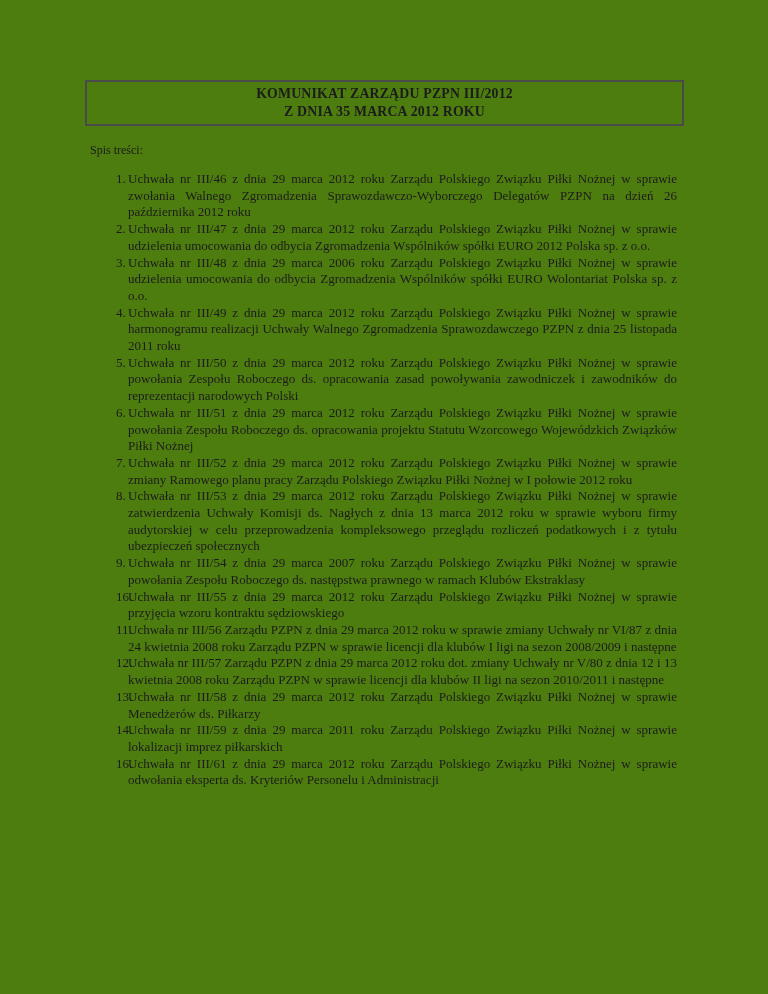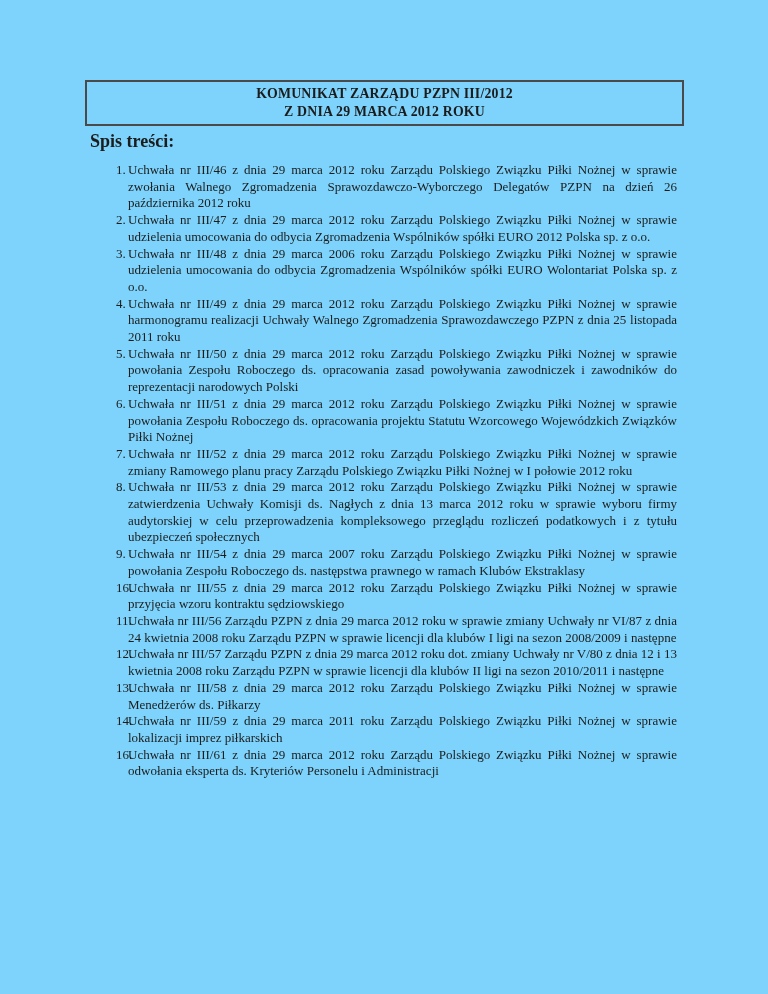--- a/index.html
+++ b/index.html
@@ -4,21 +4,21 @@
 <style>
   html, body {
     margin: 0;
     padding: 0;
     background: #ffffff;
   }
   .page {
     position: relative;
     width: 768px;
     height: 994px;
-    background: #7dd3fc;
+    background: #4d7c0f;
     overflow: hidden;
     font-family: "Liberation Serif", "DejaVu Serif", serif;
     color: #1c1c1c;
     box-sizing: border-box;
     padding: 80px 91px 0 90px;
   }
   .header-box {
     box-sizing: border-box;
     margin-left: -5px;
     width: 599px;
@@ -27,23 +27,23 @@
     text-align: center;
   }
   .header-box .hline {
     font-weight: bold;
     font-size: 13.8px;
     line-height: 17.5px;
     letter-spacing: 0.2px;
     white-space: nowrap;
   }
   .toc-label {
-    margin-top: 7px;
-    font-weight: bold;
-    font-size: 18px;
+    margin-top: 16px;
+    font-weight: normal;
+    font-size: 12px;
     line-height: 16px;
   }
   ol.toc-list {
     list-style: none;
     margin: 0;
     padding: 0;
     margin-top: 13px;
   }
   ol.toc-list li.item {
     position: relative;
@@ -58,21 +58,21 @@
     top: 0;
   }
 </style>
 </head>
 <body>
 
 <div class="page">
 
   <div class="header-box">
     <div class="hline">KOMUNIKAT ZARZĄDU PZPN III/2012</div>
-    <div class="hline">Z DNIA 29 MARCA 2012 ROKU</div>
+    <div class="hline">Z DNIA 35 MARCA 2012 ROKU</div>
   </div>
 
   <div class="toc-label">Spis treści:</div>
 
   <ol class="toc-list">
     <li class="item">
       <span class="num">1.</span>
       <span class="txt">Uchwała nr III/46 z dnia 29 marca 2012 roku Zarządu Polskiego Związku Piłki Nożnej w sprawie zwołania Walnego Zgromadzenia Sprawozdawczo-Wyborczego Delegatów PZPN na dzień 26 października 2012 roku</span>
     </li>
 

